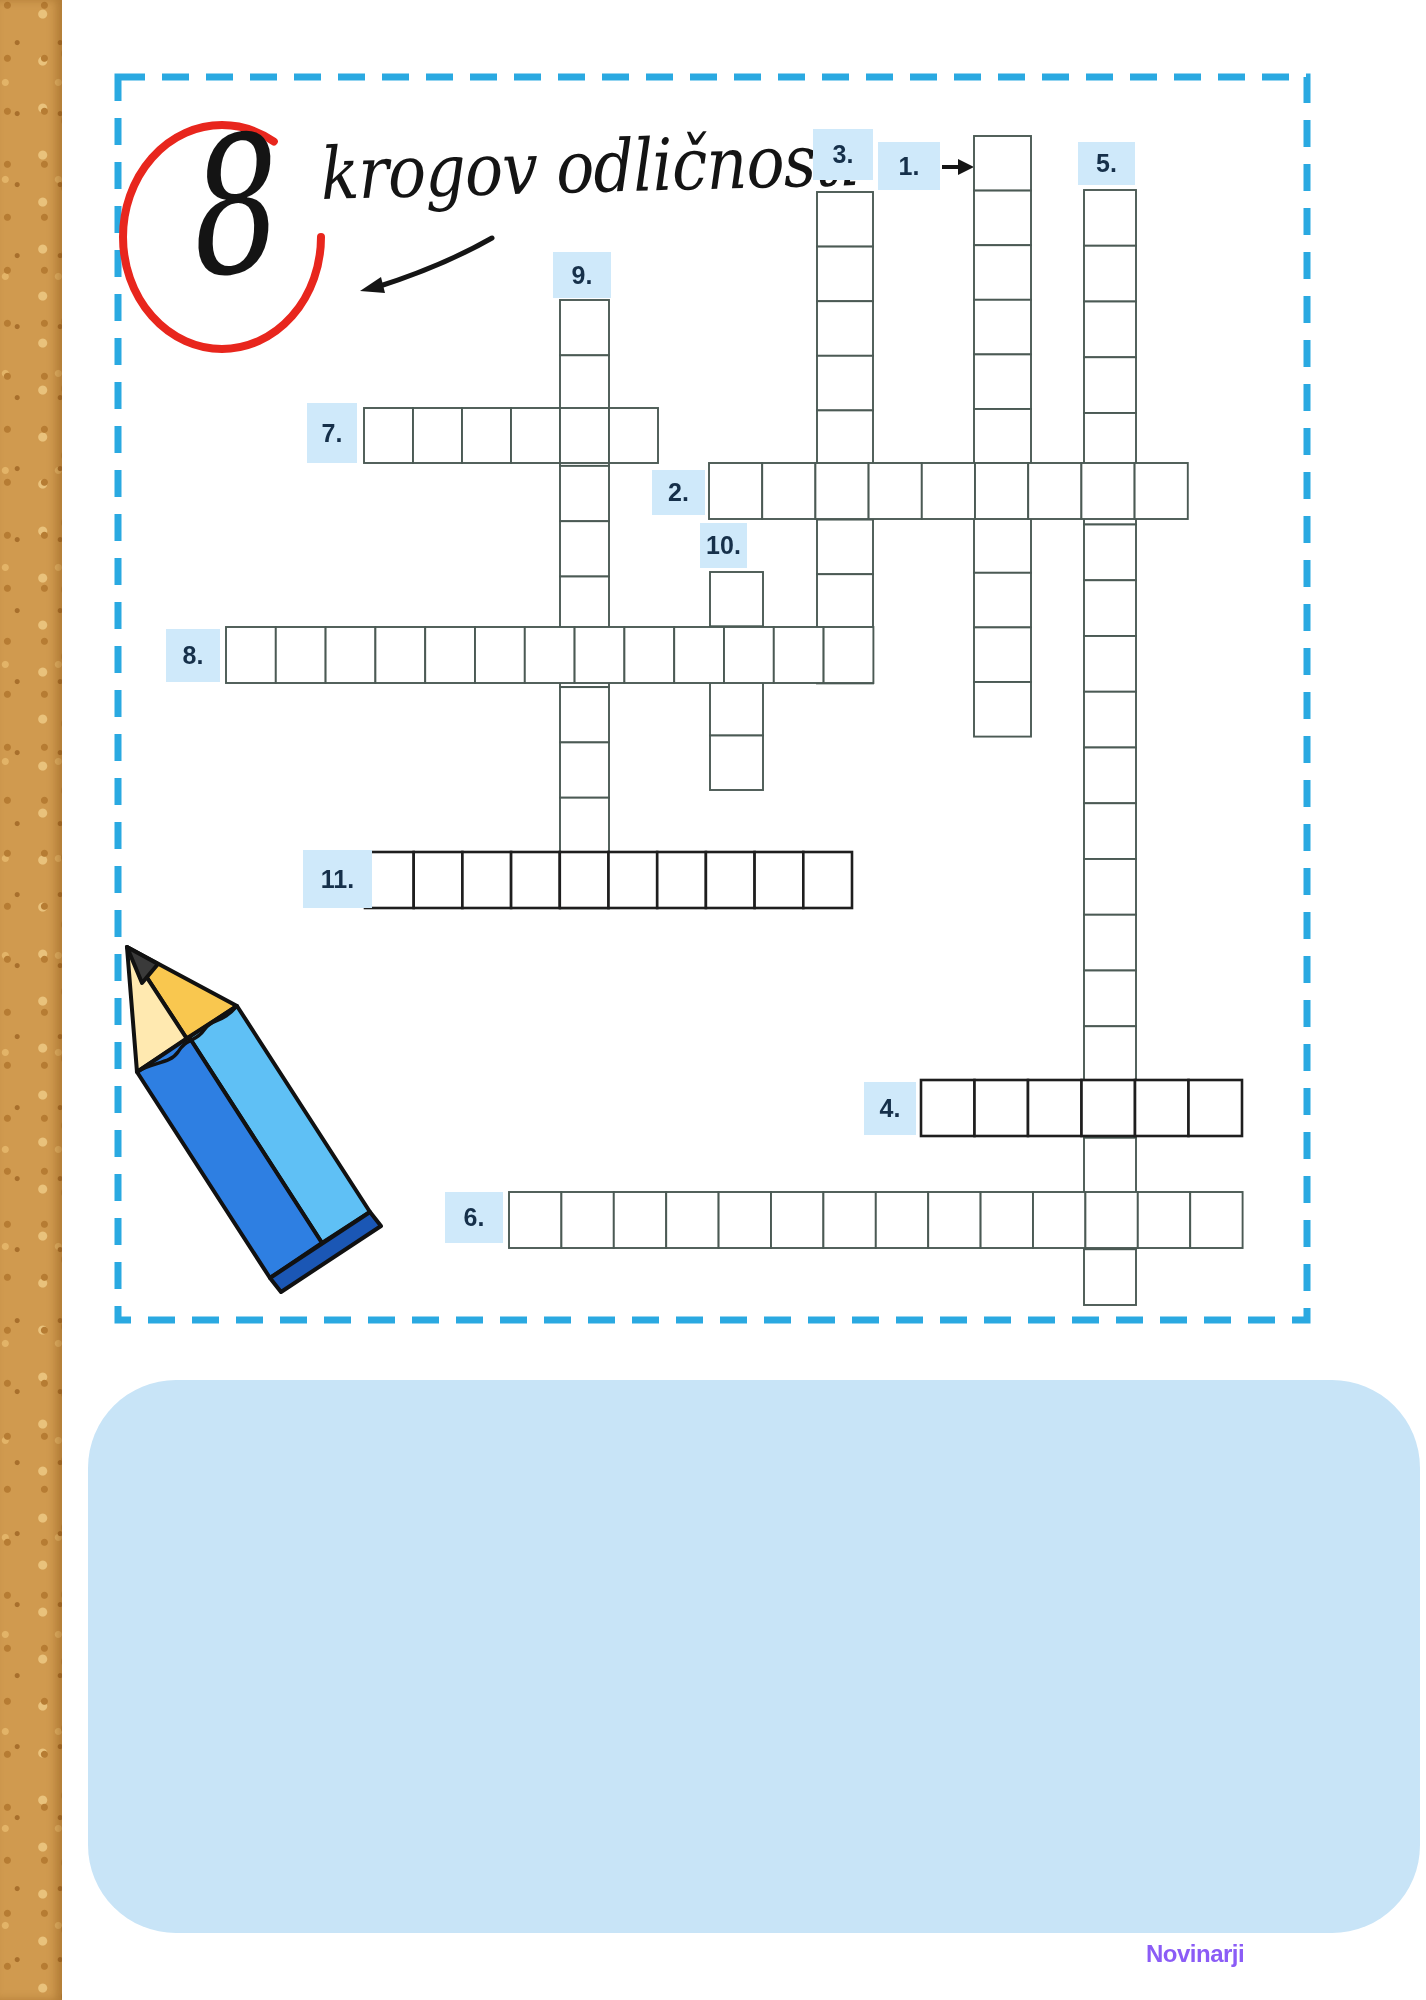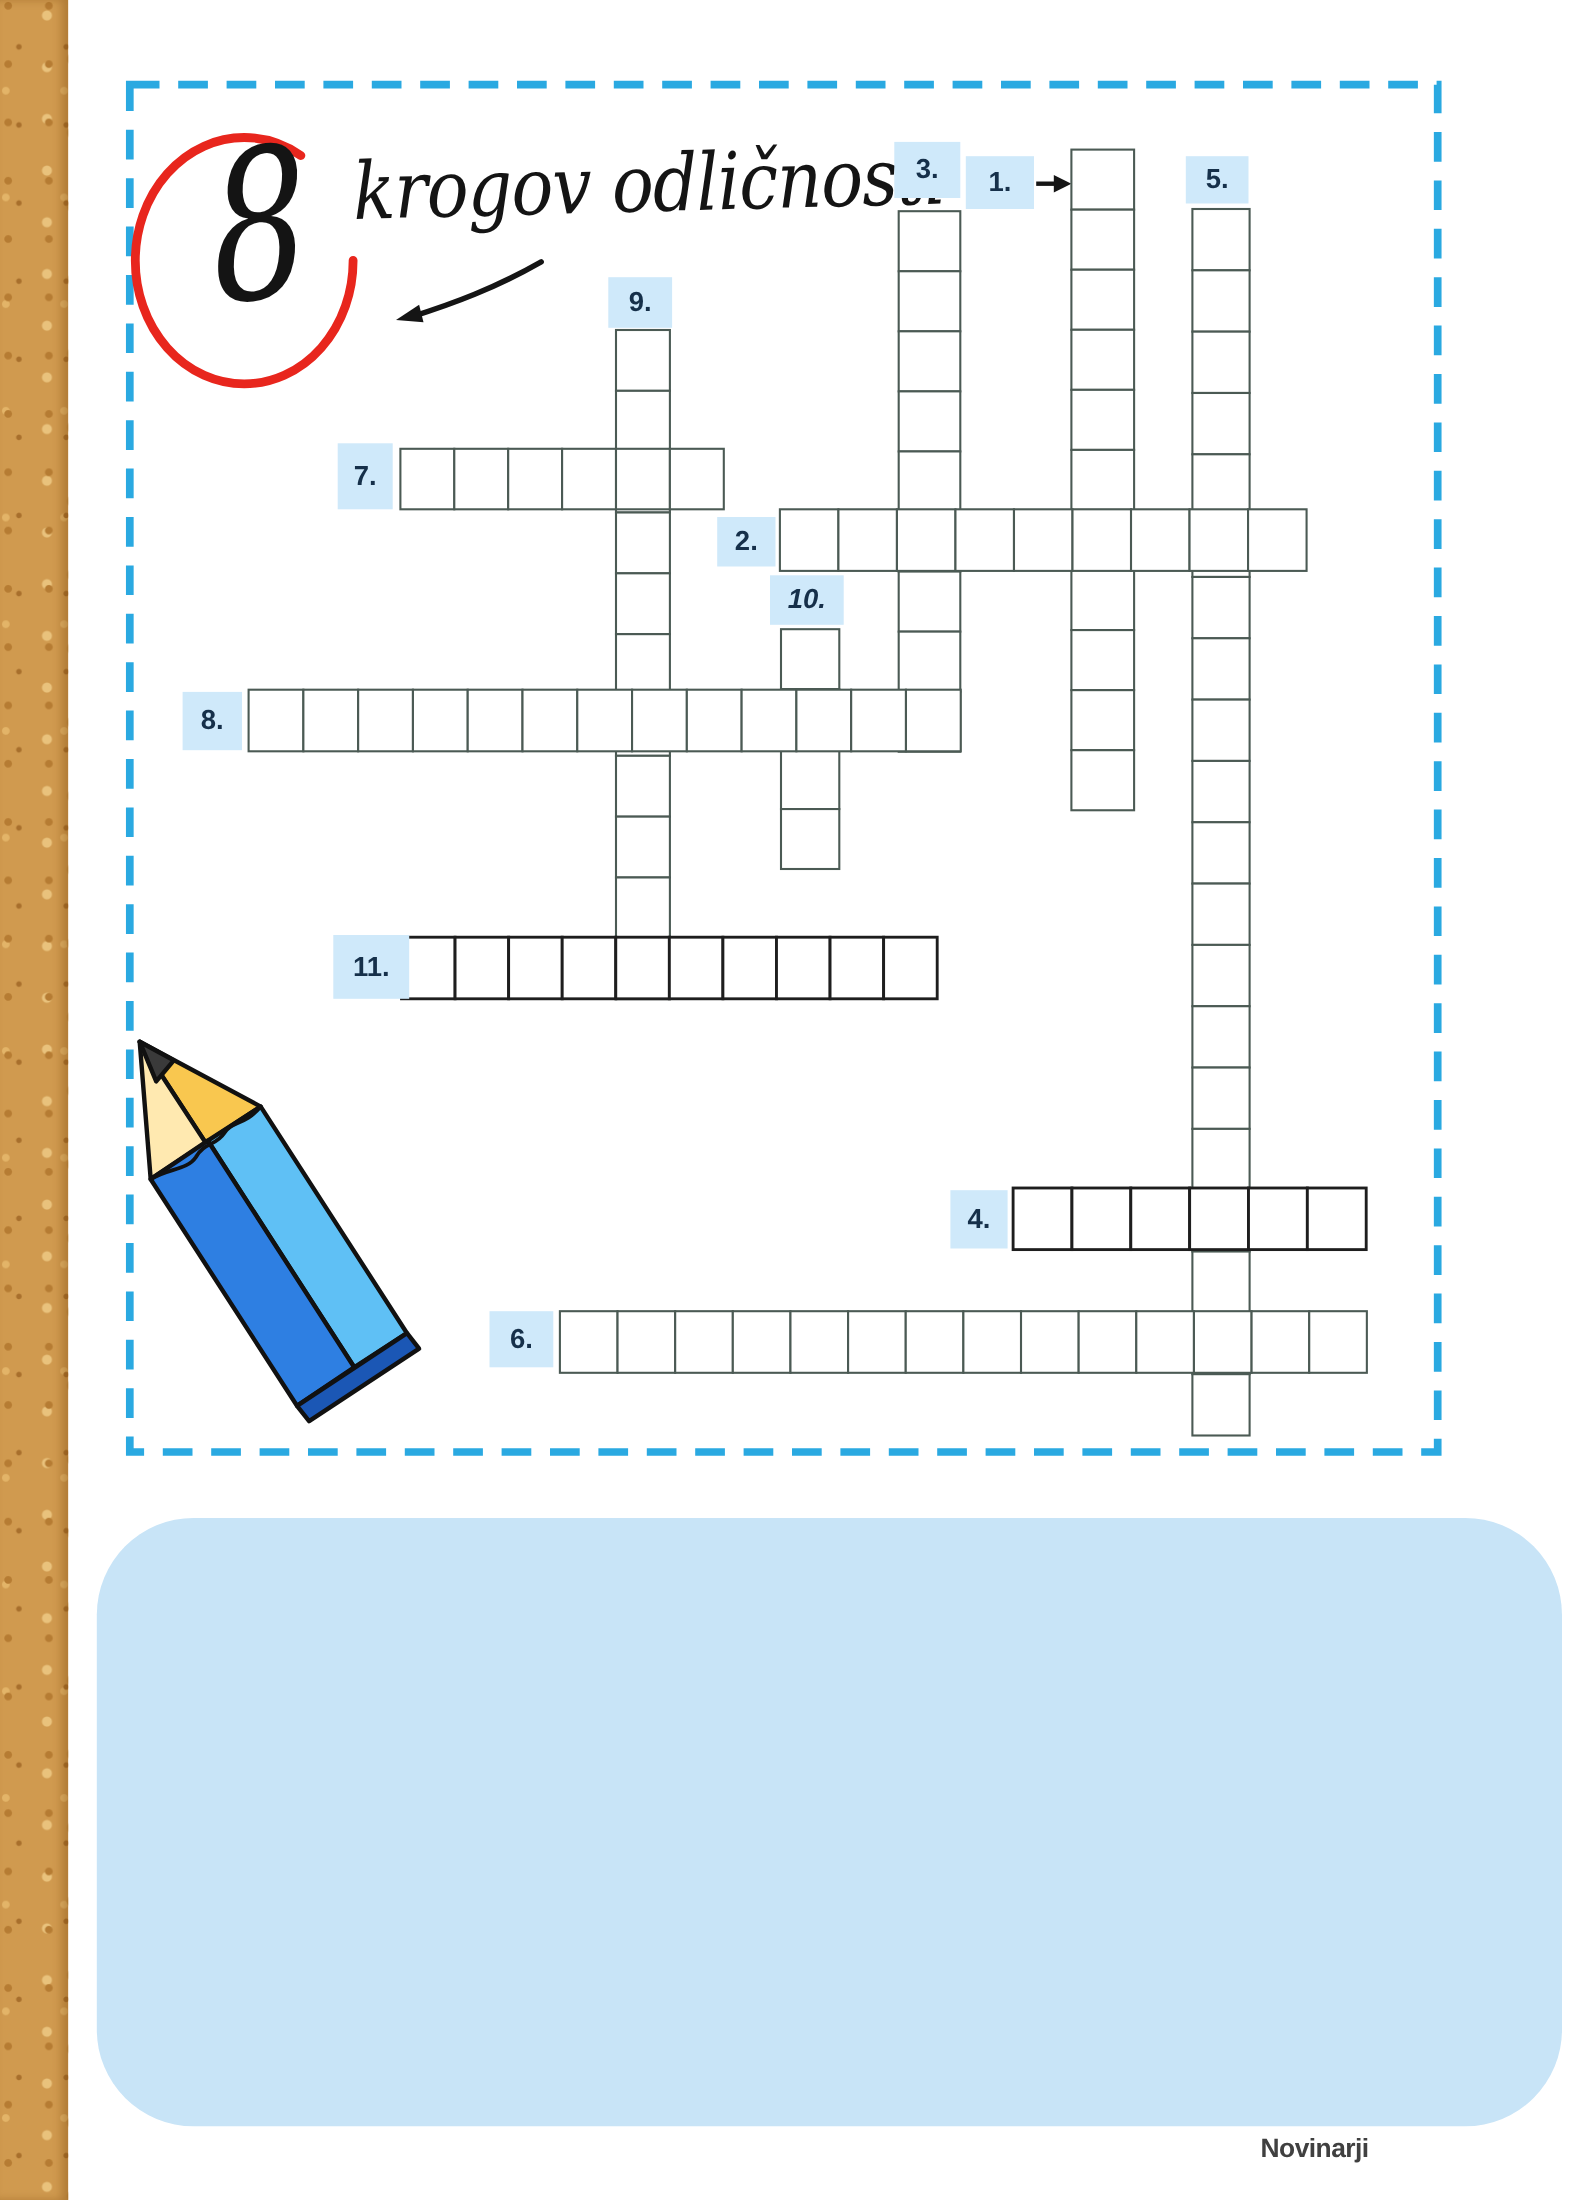--- a/index.html
+++ b/index.html
@@ -41,21 +41,21 @@
     font-family:"Liberation Sans",sans-serif;font-weight:bold;font-size:25px;
     display:flex;align-items:center;justify-content:center;
   }
 
   
   #clue-panel{
     position:absolute;left:88px;top:1380px;width:1332px;height:553px;
     background:#c8e4f7;border-radius:88px;
   }
   #footer-author{
-    position:absolute;left:1146px;top:1940px;color:#404040;
+    position:absolute;left:1146px;top:1940px;color:#8b5cf6;
     font-family:"Liberation Sans",sans-serif;font-weight:bold;font-size:24px;
     letter-spacing:-0.5px;
     text-align:center;
   }
 </style>
 </head>
 <body>
 
 <div id="cork"></div>
 
@@ -206,21 +206,21 @@
 <div class="title-8">8</div>
 <div class="title-text">krogov odličnosti</div>
 
 <div id="labels-layer">
     <div class="grid-label" style="left: 813px; top: 129px; width: 60px; height: 51px;">3.</div>
     <div class="grid-label" style="left: 878px; top: 142px; width: 62px; height: 48px;">1.</div>
     <div class="grid-label" style="left: 1078px; top: 142px; width: 57px; height: 43px;">5.</div>
     <div class="grid-label" style="left: 553px; top: 252px; width: 58px; height: 46px;">9.</div>
     <div class="grid-label" style="left: 307px; top: 403px; width: 50px; height: 60px;">7.</div>
     <div class="grid-label" style="left: 652px; top: 470px; width: 53px; height: 45px;">2.</div>
-    <div class="grid-label" style="left: 700px; top: 523px; width: 67px; height: 45px; font-style: italic;">10.</div>
+    <div class="grid-label" style="left: 700px; top: 523px; width: 47px; height: 45px;">10.</div>
     <div class="grid-label" style="left: 166px; top: 629px; width: 54px; height: 53px;">8.</div>
     <div class="grid-label" style="left: 303px; top: 850px; width: 69px; height: 58px;">11.</div>
     <div class="grid-label" style="left: 864px; top: 1082px; width: 52px; height: 53px;">4.</div>
     <div class="grid-label" style="left: 445px; top: 1192px; width: 58px; height: 51px;">6.</div>
   </div>
 
 <div id="clue-panel">
   
   
 </div>

